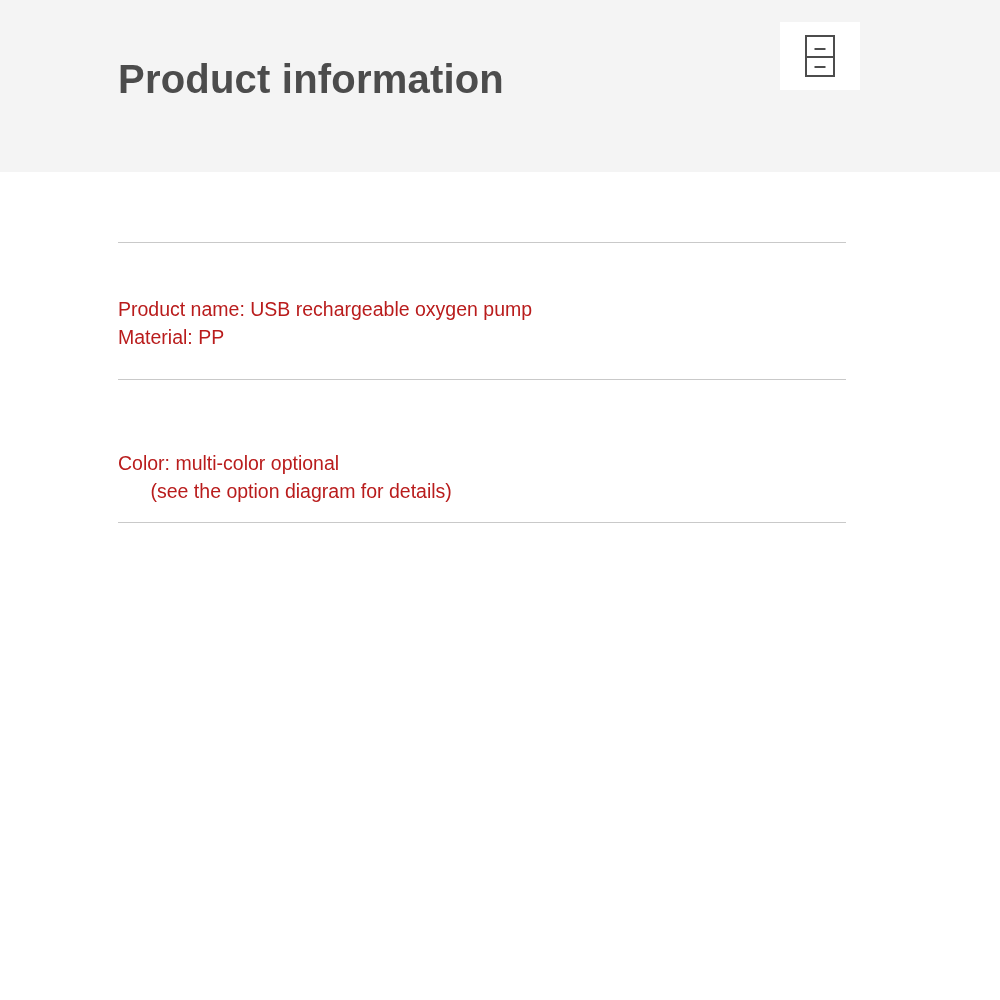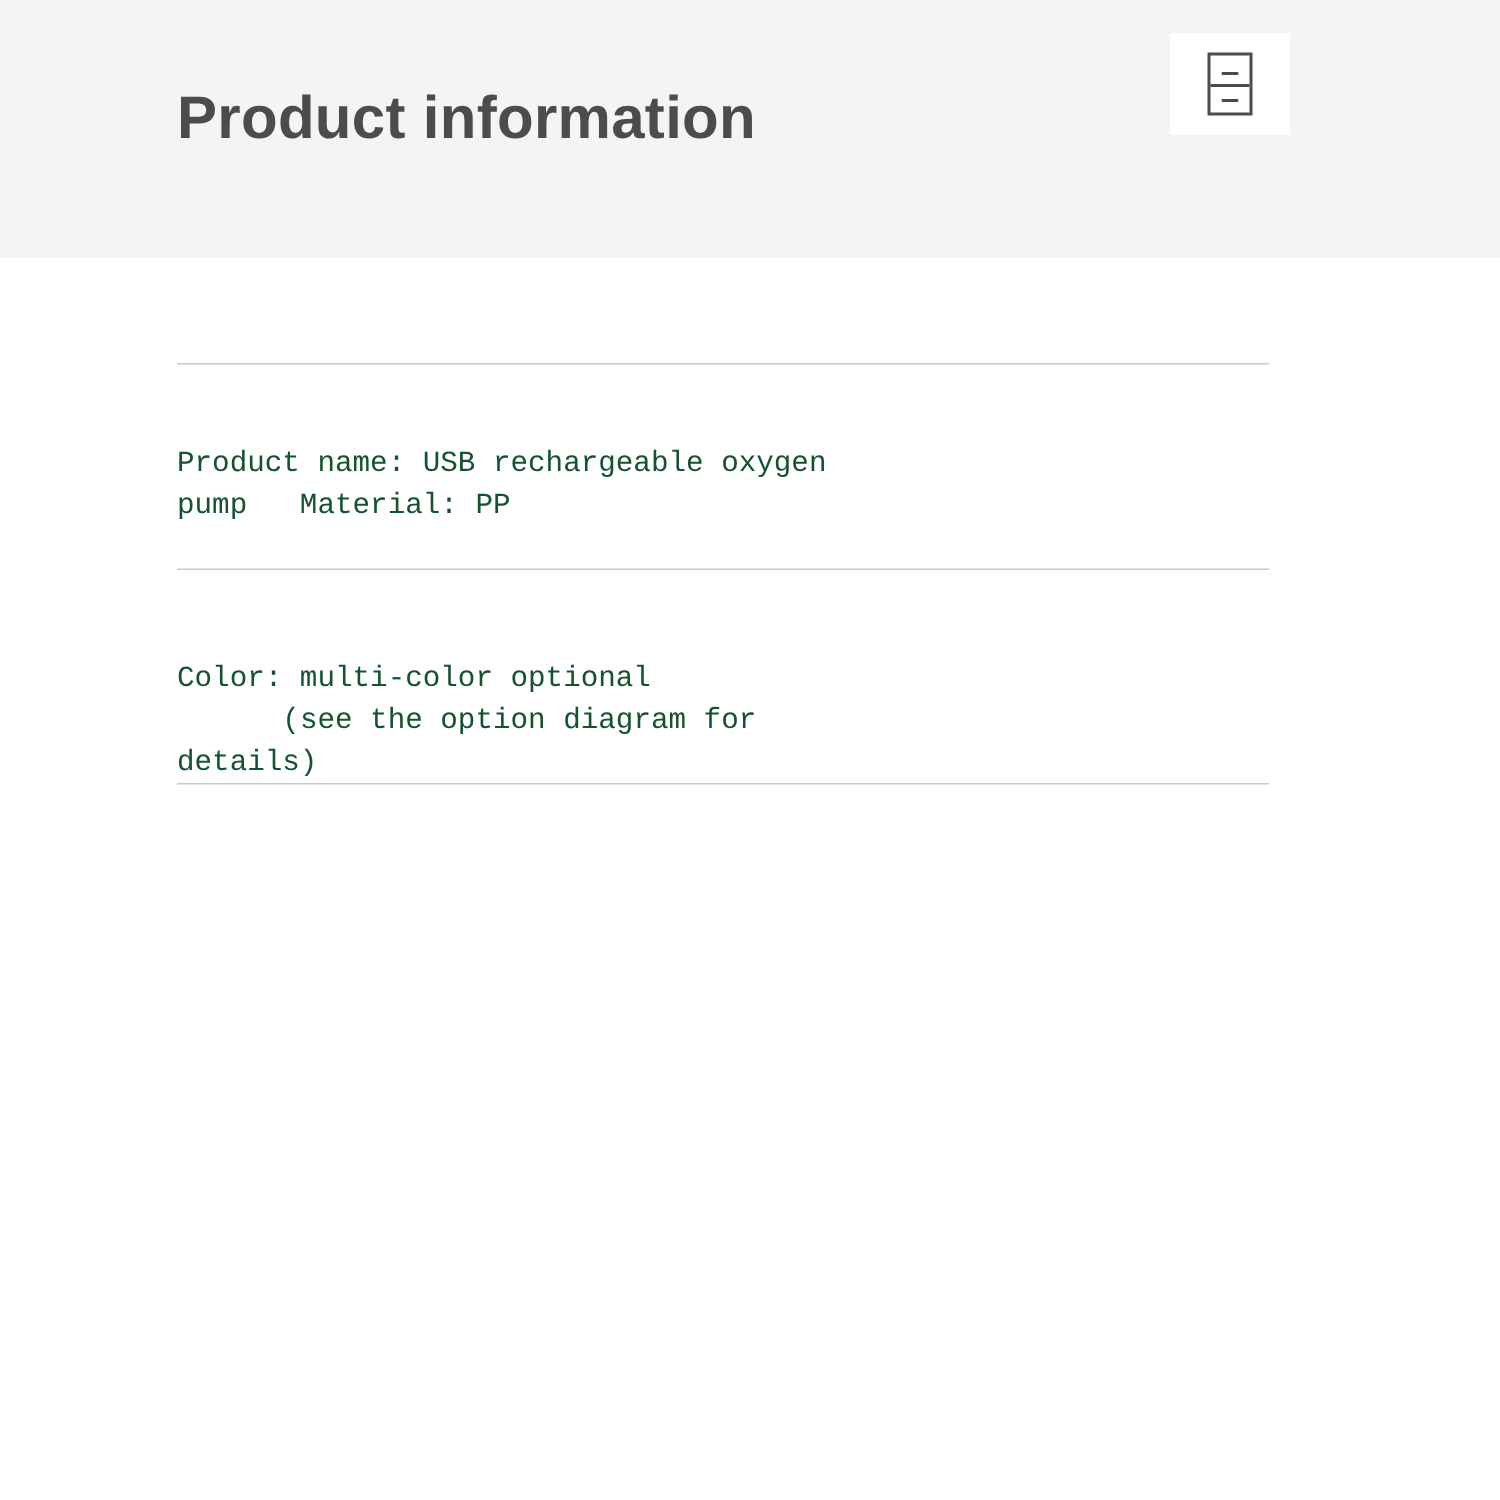--- a/index.html
+++ b/index.html
@@ -96,28 +96,26 @@
   }
   .spec-row.row1 {
     height: 136px;
     padding-top: 52px;
     box-sizing: border-box;
   }
   .spec-row.row2 {
     height: 142px;
     padding-top: 69px;
     box-sizing: border-box;
-    align-items: flex-end;
   }
   .spec-text {
     font-size: 19.5px;
-    color: #14532d;
+    color: #b91c1c;
     line-height: 28px;
     white-space: pre-wrap;
-    font-family: Liberation Mono, monospace;
   }
   .col-left { width: 482px; }
   .col-right { flex: 1; }
 
   
   .photo {
     position: absolute;
     left: 0;
     top: 560px;
     width: 1000px;

